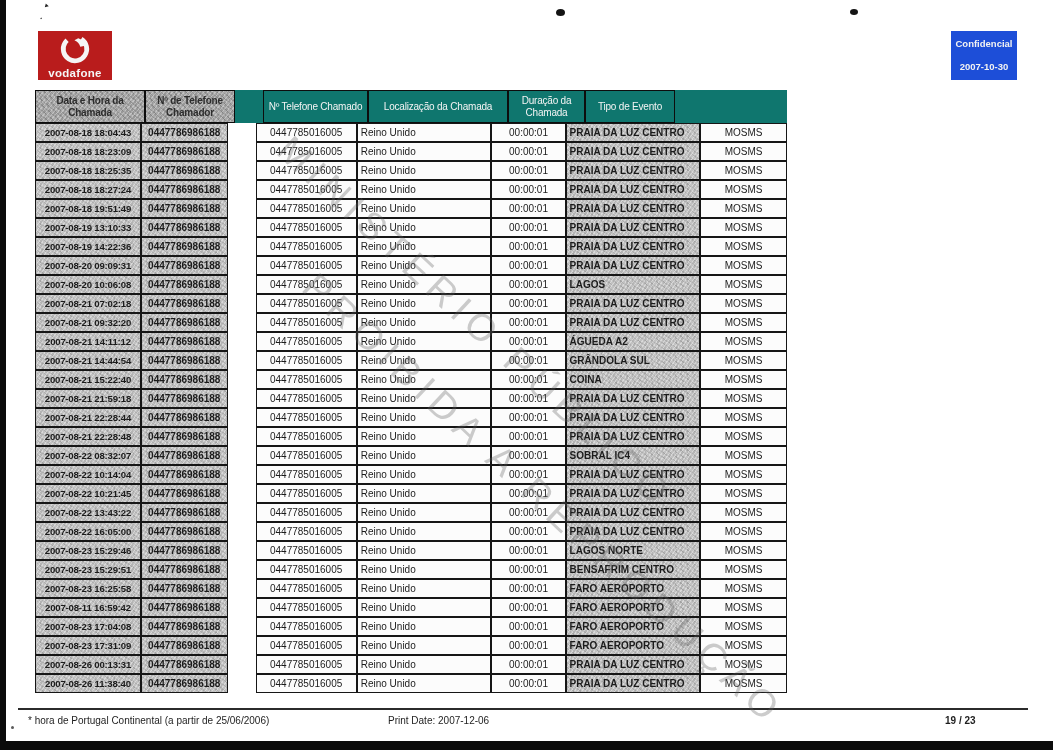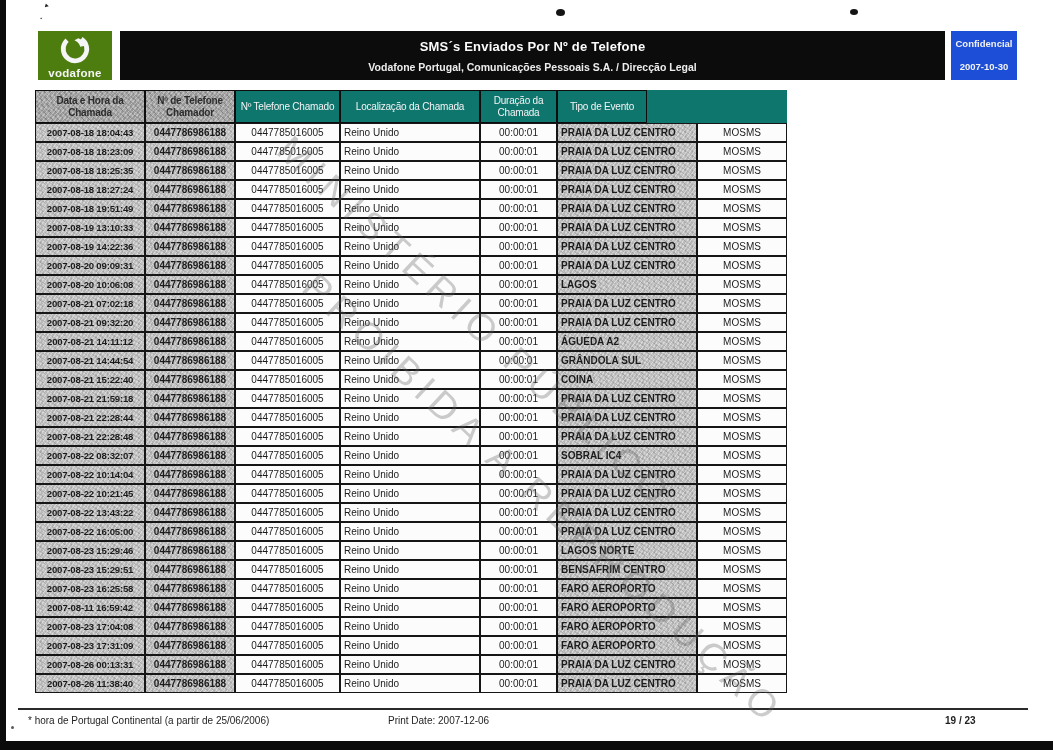--- a/index.html
+++ b/index.html
@@ -14,21 +14,21 @@
   
   .dot { position:absolute; background:#141414; border-radius:50%; }
   .dot-a { left:556px; top:9px;  width:9px; height:7px; }
   .dot-b { left:850px; top:9px;  width:8px; height:6px; }
   .dot-c { left:11px;  top:726px; width:3px; height:3px; opacity:.7; }
   .tick { position:absolute; color:#222; font-size:9px; font-weight:700; }
   .tick-a { left:44px; top:1px; transform:rotate(14deg); }
   .tick-b { left:40px; top:14px; transform:rotate(-30deg); font-size:8px; }
 
   
-  .logo-box { position:absolute; left:38px; top:31px; width:74px; height:49px; background:#4d7c0f;
+  .logo-box { position:absolute; left:38px; top:31px; width:74px; height:49px; background:#b91c1c;
               display:flex; flex-direction:column; align-items:center; justify-content:flex-start; padding-top:2px; }
   .logo-word { color:#f5f5f5; font-size:11.5px; font-weight:700; letter-spacing:.3px; margin-top:-2px; }
   .title-bar { position:absolute; left:120px; top:31px; width:825px; height:49px; background:#0c0c0c;
                display:flex; flex-direction:column; align-items:center; justify-content:center; gap:7px; }
   .title-main { color:#fbfbfb; font-size:13px; font-weight:700; letter-spacing:.2px; }
   .title-sub  { color:#ededed; font-size:10.5px; font-weight:700; }
   .conf-box { position:absolute; left:951px; top:31px; width:66px; height:49px; background:#1d4ed8;
               display:flex; flex-direction:column; align-items:center; justify-content:space-between; padding:7px 0 8px 0; }
   .conf-box span { color:#f2f2f2; font-size:9.5px; font-weight:700; }
 
@@ -37,21 +37,21 @@
   .trow, .thead { display:flex; }
   .thead { height:33px; background:#0f766e; }
   .hcell { display:flex; align-items:center; justify-content:center; text-align:center;
            color:#f4f4f4; font-size:10px; letter-spacing:-0.2px; font-weight:400;
            border:1.5px solid #0d0d0d; padding:0 2px; line-height:1.15; }
   .hcell.redacted-h { color:#2d2d2d; font-weight:700; }
   .trow { height:19px; }
   .cell { display:flex; align-items:center; justify-content:center; overflow:hidden;
           background:#fcfcfc; color:#1b1b1b; font-size:10px; white-space:nowrap;
           border:1.5px solid #161616; padding:0 3px; }
-  .c0 { width:110px; } .c1 { width:90px; } .c2 { width:105px; } .c3 { width:140px; }
+  .c0 { width:110px; } .c1 { width:90px; } .c2 { width:105px;margin-left:28px; } .c3 { width:140px; }
   .c4 { width:77px; }  .c5 { width:140px; } .c6 { width:90px; }
   .cell.c0 { font-size:9.6px; font-weight:700; letter-spacing:-0.2px; }
   .cell.c1 { font-weight:700; }
   .cell.c3, .cell.c5 { justify-content:flex-start; }
   .cell.c5 { font-weight:700; }
   .redacted {
     background-color:#c2c2c2;
     background-image:
       repeating-linear-gradient(35deg,  rgba(0,0,0,.10) 0 1px, transparent 1px 4px),
       repeating-linear-gradient(-55deg, rgba(255,255,255,.38) 0 1px, transparent 1px 3px),
@@ -94,24 +94,20 @@
   <div class="logo-box">
     <span>
       <svg width="32" height="32" viewBox="0 0 34 34">
         <circle cx="17" cy="17" r="12.5" fill="none" stroke="#f5f5f5" stroke-width="5" stroke-dasharray="62 17" transform="rotate(-58 17 17)"></circle>
         <path d="M20.5 5.5 c4.5 1.6 6.8 4.6 7.3 8 l-5.2 1.1 c-0.8-3.2-2.6-5.4-6.2-7 z" fill="#f5f5f5"></path>
       </svg>
     </span>
     <span class="logo-word">vodafone</span>
   </div>
 
-  <div class="title-bar">
-    <div class="title-main">SMS´s Enviados Por Nº de Telefone</div>
-    <div class="title-sub">Vodafone Portugal, Comunicações Pessoais S.A.  /  Direcção Legal</div>
-  </div>
 
   <div class="conf-box">
     <span>Confidencial</span>
     <span>2007-10-30</span>
   </div>
 
   <div class="tbl">
     <div class="thead">
       <div class="hcell c0 redacted-h">Data e Hora da Chamada</div>
       <div class="hcell c1 redacted-h">Nº de Telefone Chamador</div>

